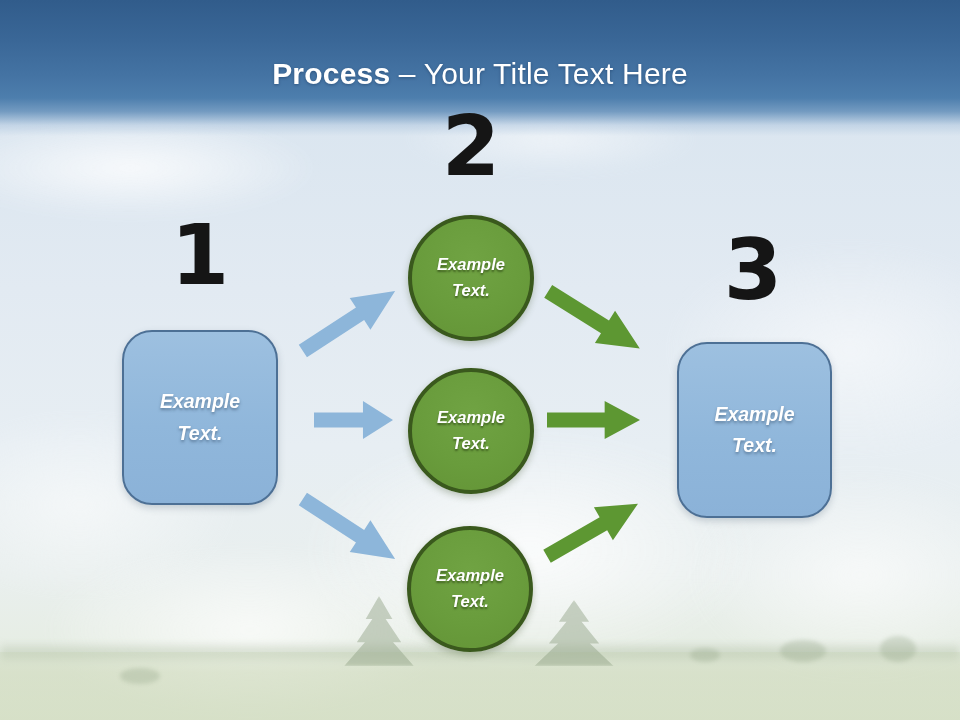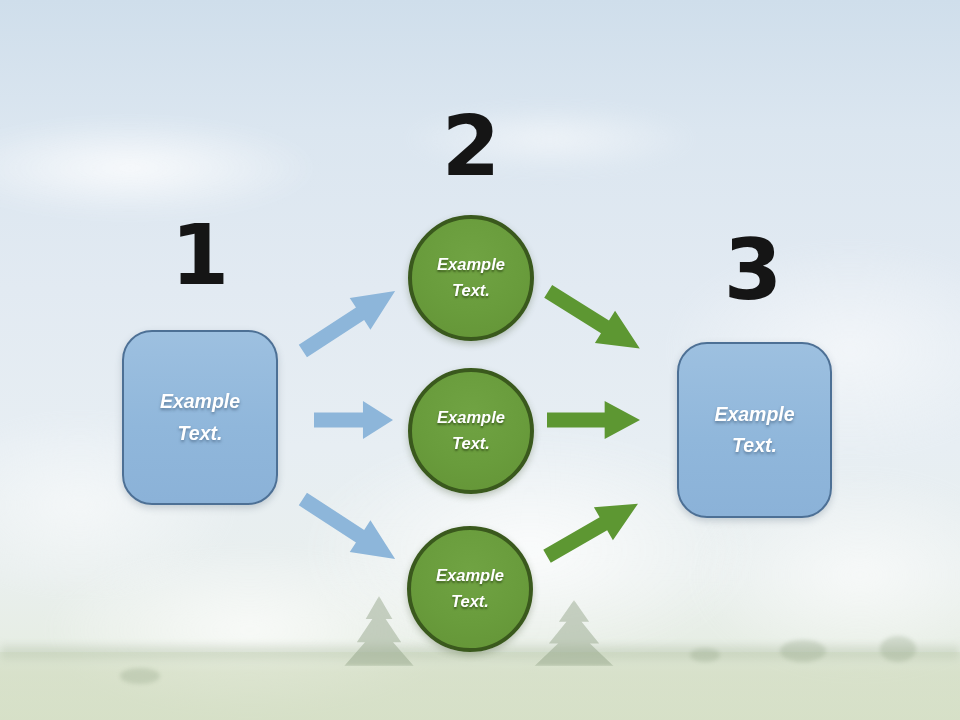--- a/index.html
+++ b/index.html
@@ -165,20 +165,23 @@
   <div class="cloud cl7"></div>
   <div class="horizon"></div>
   <div class="grass"></div>
   <div class="tree tr1"></div>
   <div class="tree tr2"></div>
   <div class="bush bu1"></div>
   <div class="bush bu2"></div>
   <div class="bush bu3"></div>
   <div class="bush bu4"></div>
 
+  <div class="header-band">
+    <h1 class="slide-title"><span class="t-bold">Process</span><span class="t-rest"> – Your Title Text Here</span></h1>
+  </div>
 
   <div class="step-number n1">1</div>
   <div class="step-number n2">2</div>
   <div class="step-number n3">3</div>
 
   <svg class="arrow blue ab1" viewBox="0 0 100 44" preserveAspectRatio="none">
     <polygon points="0,14.5 62,14.5 62,3 100,22 62,41 62,29.5 0,29.5"></polygon>
   </svg>
   <svg class="arrow blue ab2" viewBox="0 0 100 44" preserveAspectRatio="none">
     <polygon points="0,14.5 62,14.5 62,3 100,22 62,41 62,29.5 0,29.5"></polygon>

